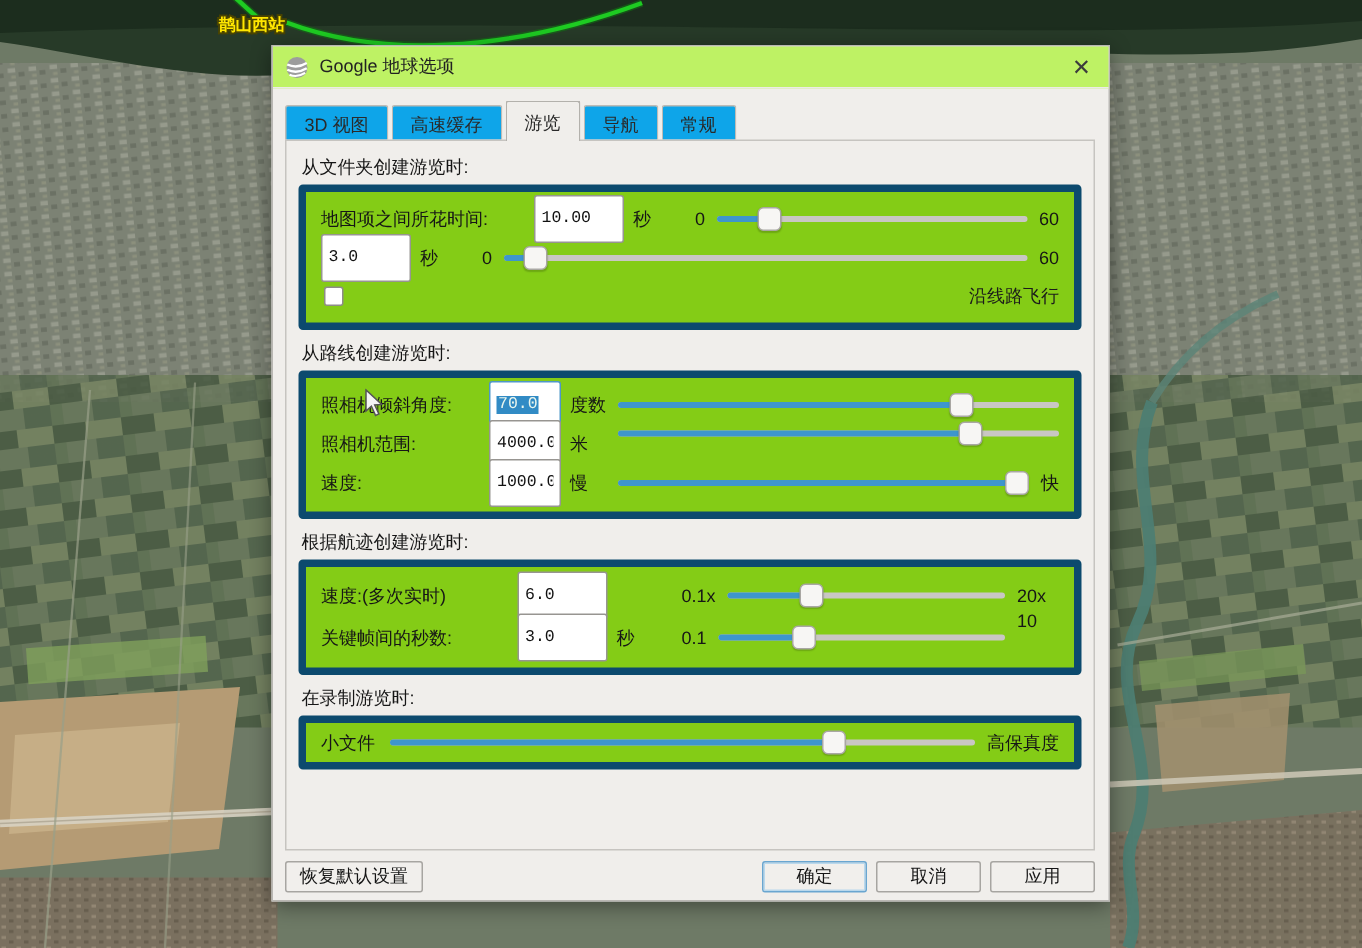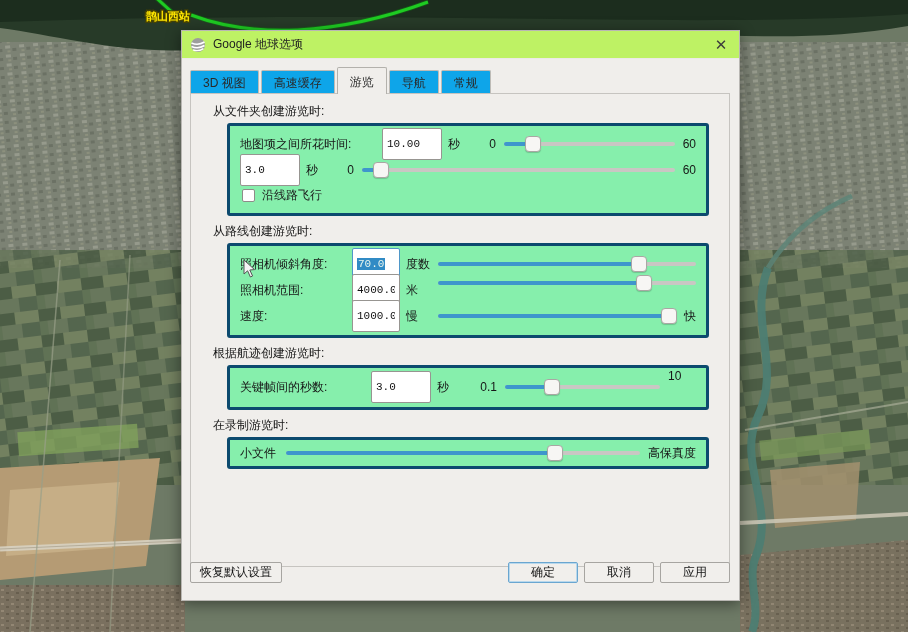--- a/index.html
+++ b/index.html
@@ -19,24 +19,24 @@
   .titlebar .t-text { font-size:12px; color:#222; }
   .close-btn { margin-left:auto; width:20px; height:20px; display:flex; align-items:center; justify-content:center;
                font-size:15px; color:#3c3c3c; cursor:default; }
 
   .tabs { position:absolute; top:37px; left:8px; display:flex; align-items:flex-end; height:26px; }
   .tab { padding:4px 12px 4px; background:#0ea5e9; border:1px solid #bdbbb6; border-bottom:none; margin-right:2px;
          font-size:12px; color:#2a2a2a; height:24px; border-radius:2px 2px 0 0; }
   .tab.active { background:#f0eeeb; height:27px; padding-top:6px; position:relative; z-index:2; border-color:#b3b1ac; }
 
   .frame { position:absolute; left:8px; right:9px; top:62px; bottom:33px; border:1px solid #c6c4c0;
-           background:#f0eeeb; padding:5px 20px; overflow:hidden; }
+           background:#f0eeeb; padding:5px 8px; overflow:hidden; }
 
   .sec-heading { margin:4px 0 3px 2px; color:#161616; }
-  .group { background:#86efac; border:3px solid #0c4a6e; border-radius:3px; padding:5px 10px 6px; margin-bottom:7px;margin-left:16px; }
+  .group { background:#84cc16; border:5px solid #0c4a6e; border-radius:3px; padding:5px 10px 6px; margin-bottom:7px; }
 
   .row { display:flex; align-items:center; height:26px; }
   .row .lbl { color:#161616; }
   .c1 { width:142px; } 
   .c2 { width:112px; } 
   .c3 { width:131px; } 
 
   .valbox { width:60px; height:32px; background:#fff; border:1px solid #979591; border-radius:2px;
             font-size:11px; padding:2px 4px; font-family:Liberation Mono, monospace; color:#111; }
   .valbox.w48 { width:48px; }
@@ -50,24 +50,24 @@
   .m14 { width:16px; margin-left:6px; }
   .m34 { width:38px; margin-left:2px; }
   .raised { align-self:flex-start; margin-top:-4px; }
 
   .slider { position:relative; flex:1; height:20px; }
   .slider .track { position:absolute; left:0; right:0; top:8px; height:4px; background:#c9c7c3; border-radius:2px; }
   .slider .fill { position:absolute; left:0; top:8px; height:4px; width:calc(var(--pct)*1%); background:#3e96cc; border-radius:2px; }
   .slider .thumb { position:absolute; top:2px; left:calc(var(--pct)*1% - 8px); width:16px; height:16px;
                    background:#f7f6f4; border:1px solid #a9a7a3; border-radius:4px; box-shadow:0 1px 1px rgba(0,0,0,.18); }
 
-  .chk-row { display:flex; align-items:center; height:24px; }
+  .chk-row { display:flex; align-items:center; height:24px;justify-content:space-between; }
   .chk { width:13px; height:13px; background:#fff; border:1px solid #8e8c88; border-radius:2px; margin:0 7px 0 2px; }
 
-  .footer { position:absolute; left:8px; right:9px; bottom:17px; height:22px; display:flex; align-items:center;text-align:center; }
+  .footer { position:absolute; left:8px; right:9px; bottom:5px; height:22px; display:flex; align-items:center;text-align:center; }
   .btn { height:21px; background:#f1efec; border:1px solid #a7a5a1; border-radius:2px; font-size:12px;
          color:#151515; display:flex; align-items:center; justify-content:center; }
   .btn.restore { padding:0 9px; }
   .btn.b70 { width:70px; margin-left:6px; }
   .btn.default { border-color:#6aa6d0; box-shadow:inset 0 0 0 1px #b9d8ec; }
   .spacer { flex:1; }
 
   .cursor { position:absolute; left:243px; top:259px; z-index:10; }
 </style>
 </head>
@@ -220,20 +220,32 @@
           <div class="fill"></div>
           <div class="thumb"></div>
         </div>
         <span class="max">快</span>
       </div>
     </div>
 
     <div class="sec-heading">根据航迹创建游览时:</div>
     <div class="group">
       <div class="row" style="height:28px">
+        <span class="lbl c3">速度:(多次实时)</span>
+        <input class="valbox" value="6.0" style="">
+        <span class="unit u24"></span>
+        <span class="min m34">0.1x</span>
+        <div class="slider" style="--pct: 30;">
+          <div class="track"></div>
+          <div class="fill"></div>
+          <div class="thumb"></div>
+        </div>
+        <span class="max" style="width:28px">20x</span>
+      </div>
+      <div class="row" style="height:28px">
         <span class="lbl c3">关键帧间的秒数:</span>
         <input class="valbox" value="3.0" style="">
         <span class="unit u24">秒</span>
         <span class="min m34" style="width:32px">0.1</span>
         <div class="slider" style="--pct: 30;">
           <div class="track"></div>
           <div class="fill"></div>
           <div class="thumb"></div>
         </div>
         <span class="max raised" style="width:28px">10</span>

